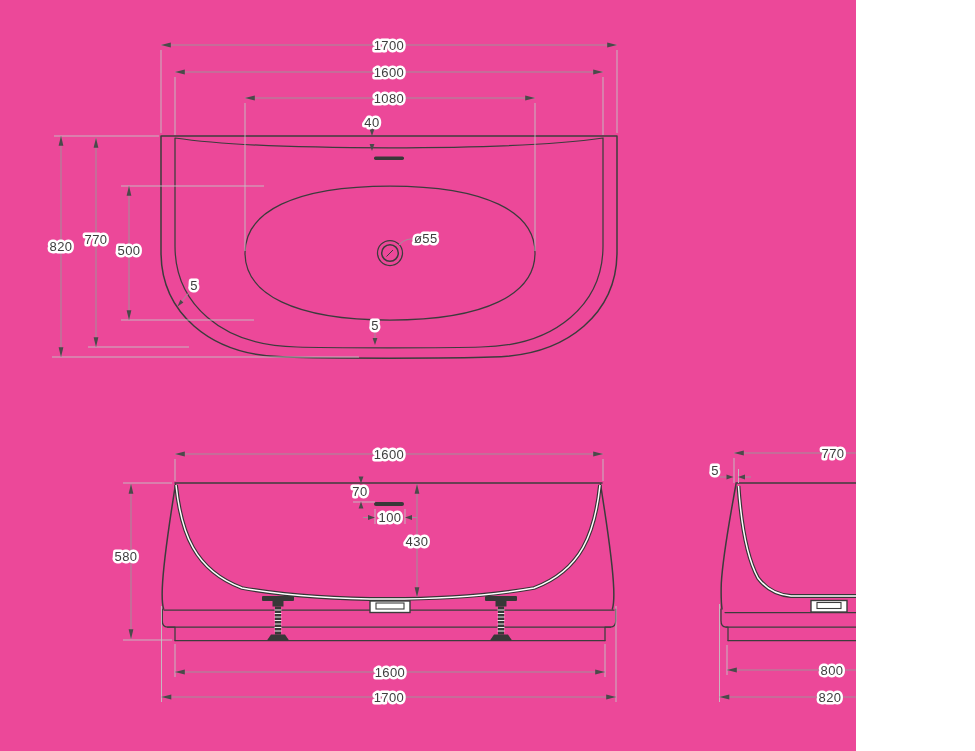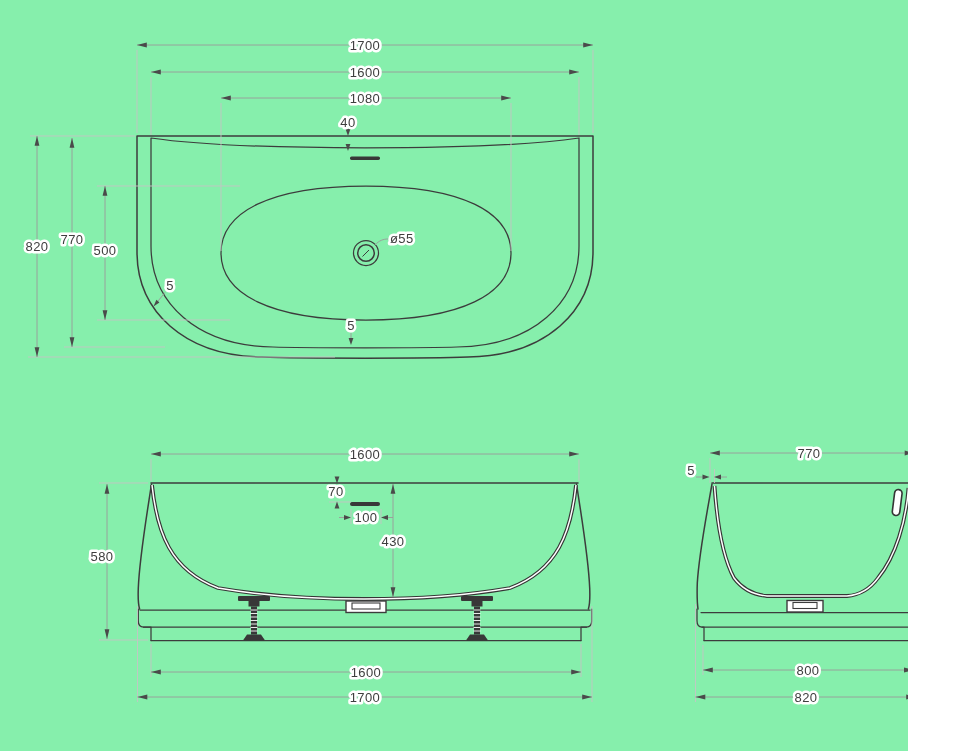--- a/index.html
+++ b/index.html
@@ -1,17 +1,17 @@
 <!DOCTYPE html>
 <html><head>
 <meta charset="utf-8">
 <style>
   html,body{margin:0;padding:0;background:#ffffff;}
-  .stage{position:relative;width:908px;height:751px;background:#86efac;overflow:hidden;
-         font-family:"Liberation Sans",sans-serif;}
+  .stage{position:relative;width:832px;height:751px;background:#ec4899;overflow:hidden;
+         font-family:"Liberation Sans",sans-serif;padding-left:24px;}
   svg{display:block;}
   .outline{stroke:#3c3c3c;fill:none;stroke-width:1.5;stroke-linecap:round;stroke-linejoin:round;}
   .w12{stroke-width:1.25;}
   .band{stroke:#353535;fill:none;stroke-width:3.8;stroke-linecap:butt;stroke-linejoin:round;}
   .band-core{stroke:#ffffff;fill:none;stroke-width:1.5;stroke-linecap:butt;stroke-linejoin:round;}
   .dim{stroke:#9a9a9a;stroke-width:0.9;fill:none;}
   .ext{stroke:#c4c4c4;stroke-width:0.9;fill:none;}
   .arr{fill:#4a4a4a;stroke:none;}
   .solid{fill:#383838;stroke:none;}
   .wh{stroke:#ffffff;stroke-width:0.9;fill:none;}

